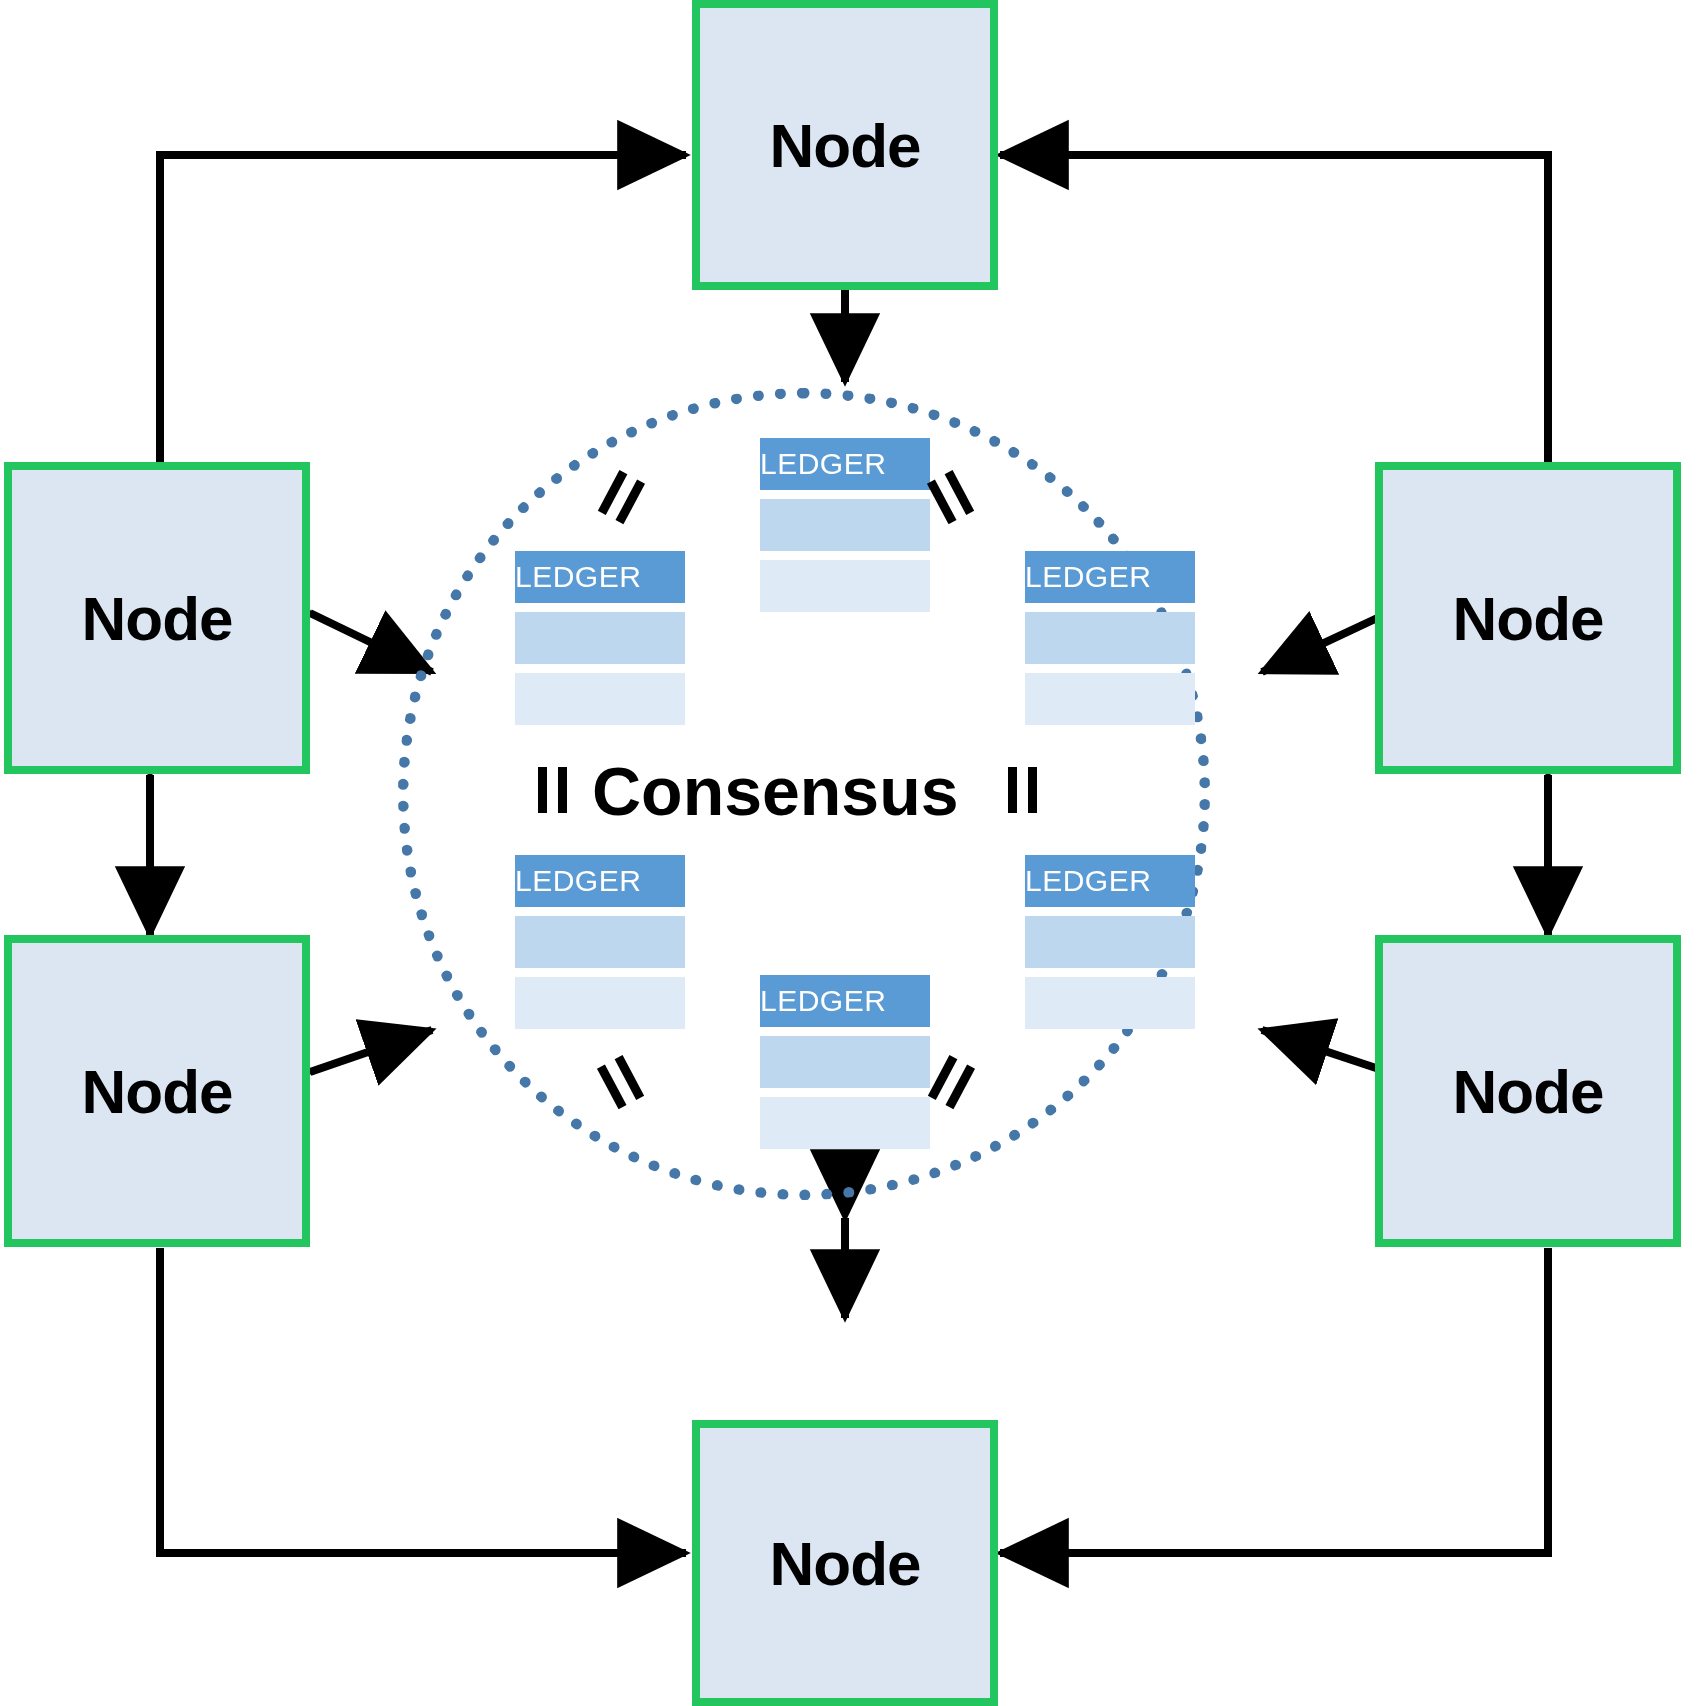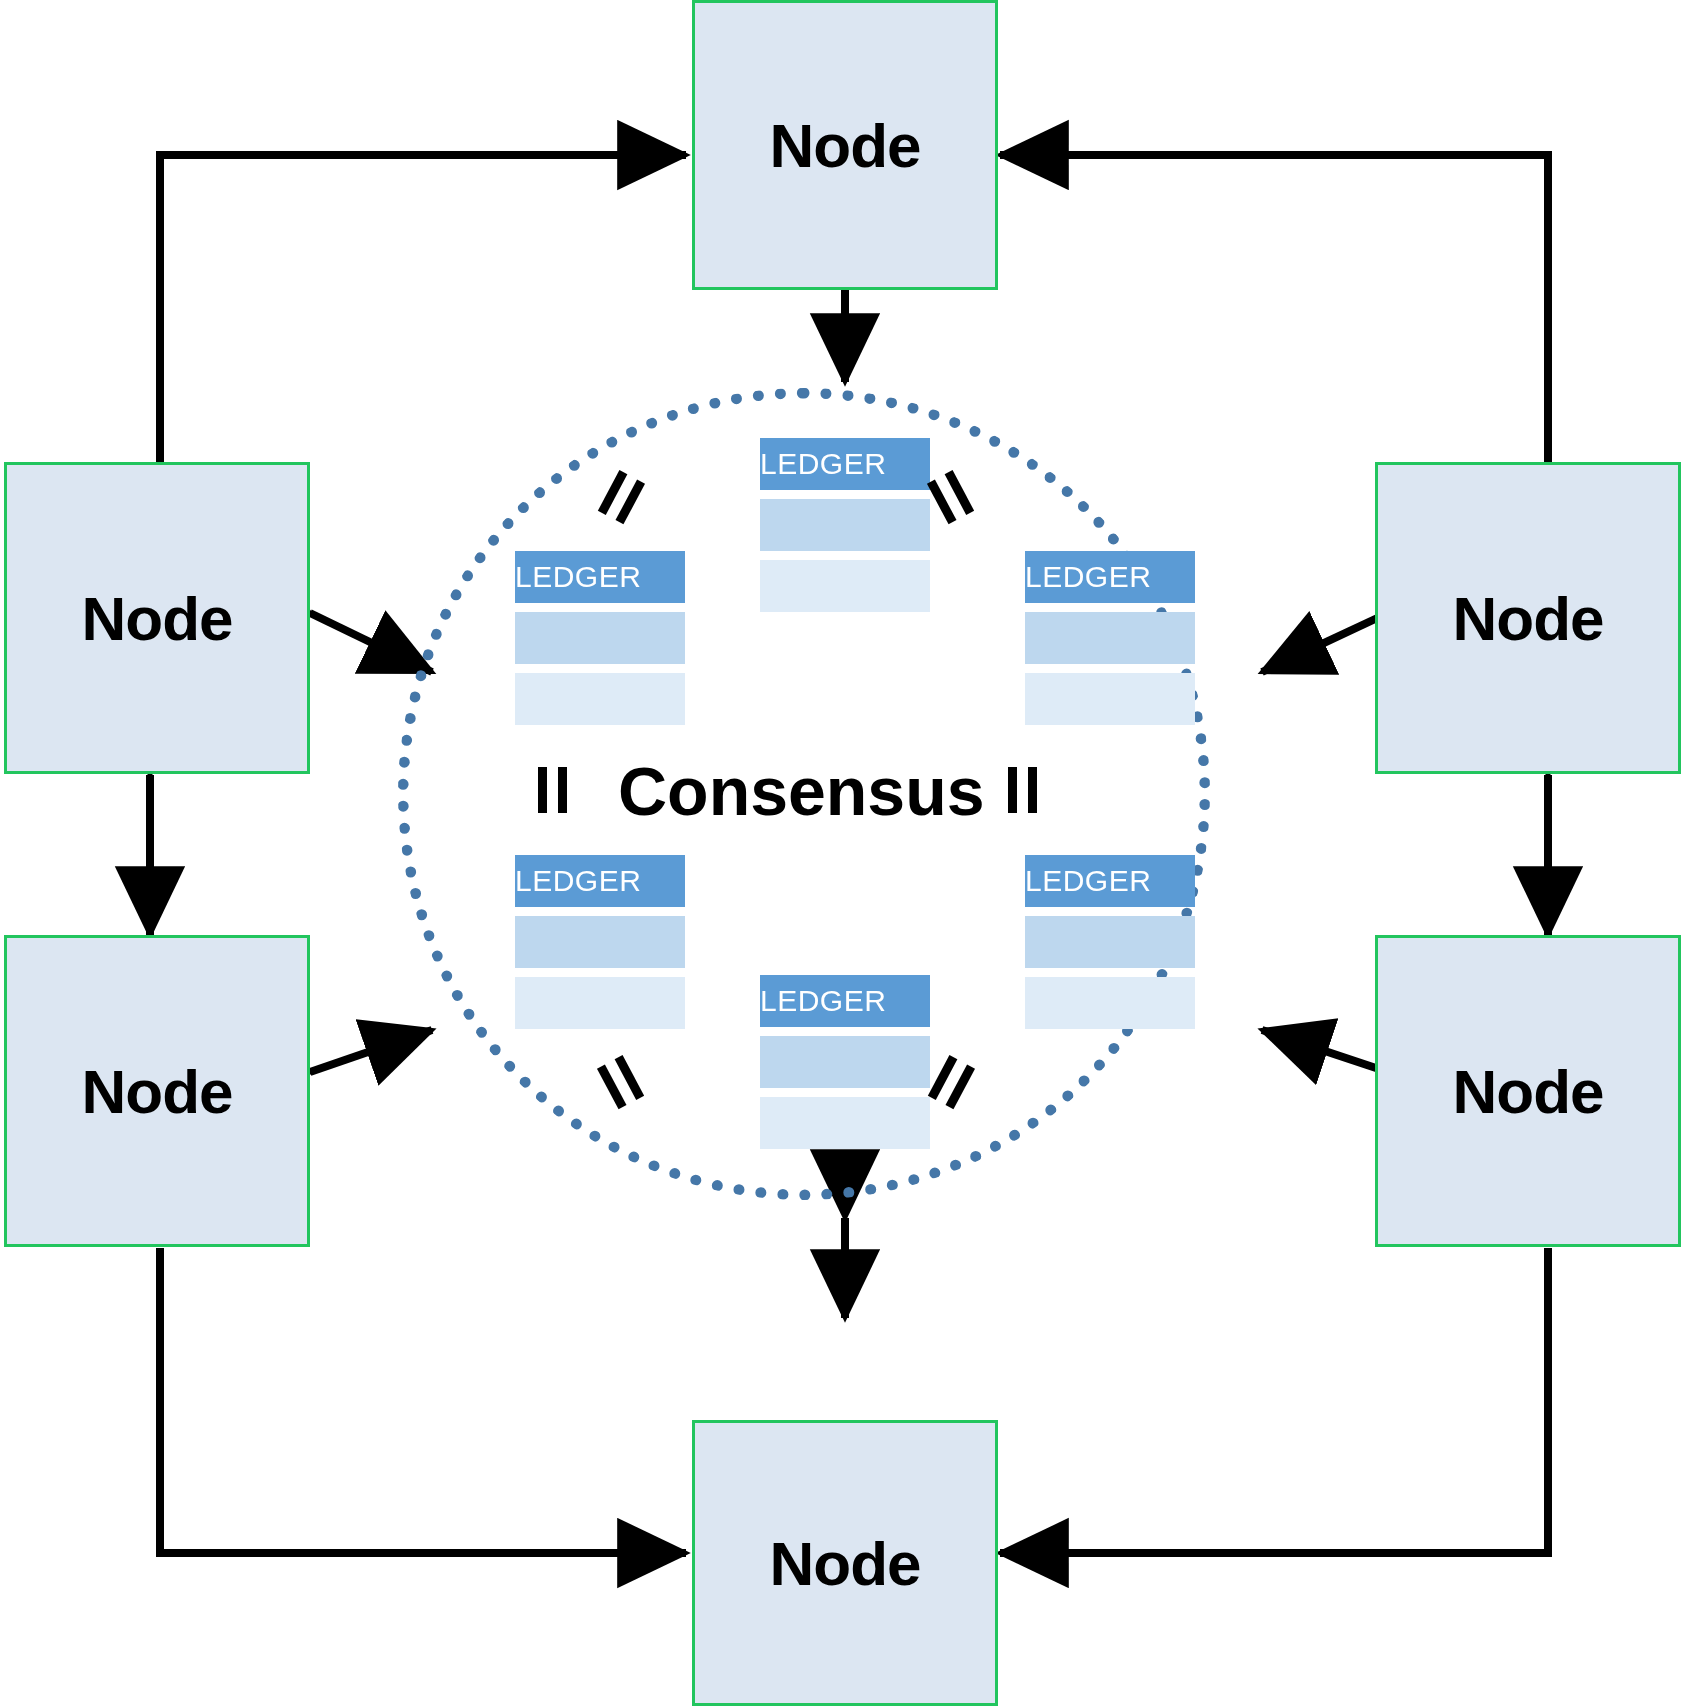--- a/index.html
+++ b/index.html
@@ -1,20 +1,20 @@
 <!DOCTYPE html>
 <html><head>
 <meta charset="utf-8">
 <style>
   html,body{margin:0;padding:0;background:#ffffff;}
   #stage{position:relative;width:1698px;height:1706px;background:#ffffff;
          font-family:"Liberation Sans", sans-serif;overflow:hidden;}
 
   
-  .node{position:absolute;background:#dce6f2;border:3px solid #22c55e;
+  .node{position:absolute;background:#dce6f2;border:8px solid #22c55e;
         display:flex;align-items:center;justify-content:center;box-sizing:border-box;}
   .node span{font-size:62px;font-weight:700;color:#000000;letter-spacing:-1px;}
 
   
   #circle{position:absolute;box-sizing:border-box;border-radius:50%;
           border:11px dotted #4577a8;}
 
   
   .ledger{position:absolute;width:170px;}
   .ledger .hdr{background:#5b9bd5;color:#ffffff;font-size:30px;
@@ -159,15 +159,15 @@
 
   <div class="eq rr" style="left:598px;top:1062px;">
       <i></i>
       <i></i>
     </div>
   <div class="eq rl" style="left:928px;top:1062px;">
       <i></i>
       <i></i>
     </div>
 
-  <div id="consensus" style="left:618px;top:752px;">Consensus</div>
+  <div id="consensus" style="left:592px;top:752px;">Consensus</div>
 
 </div>
 
 </body></html>

